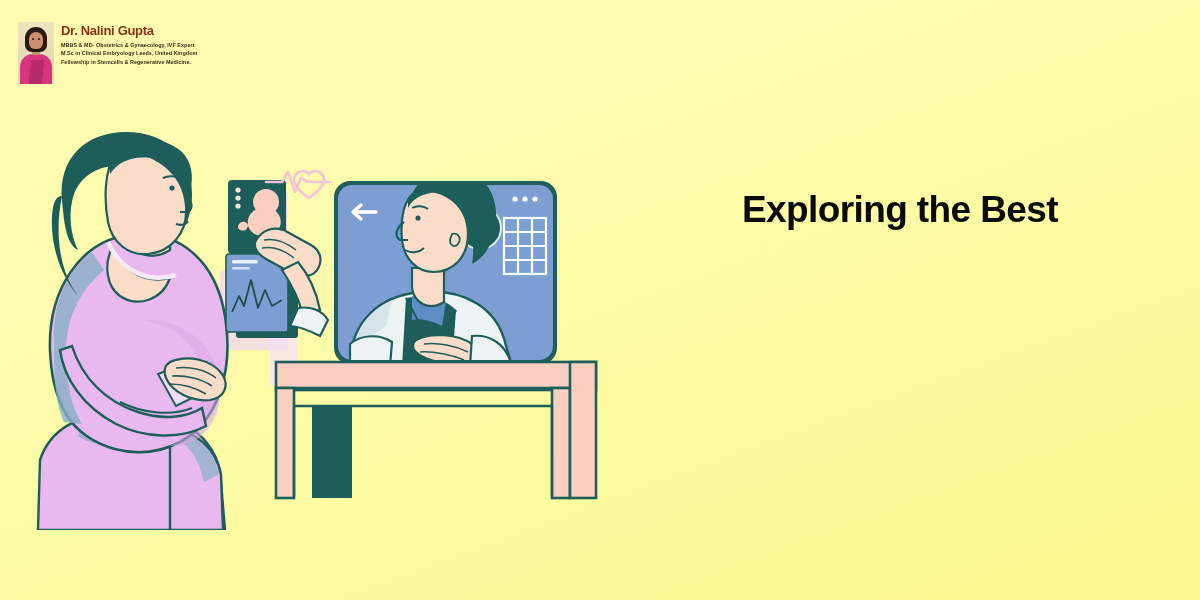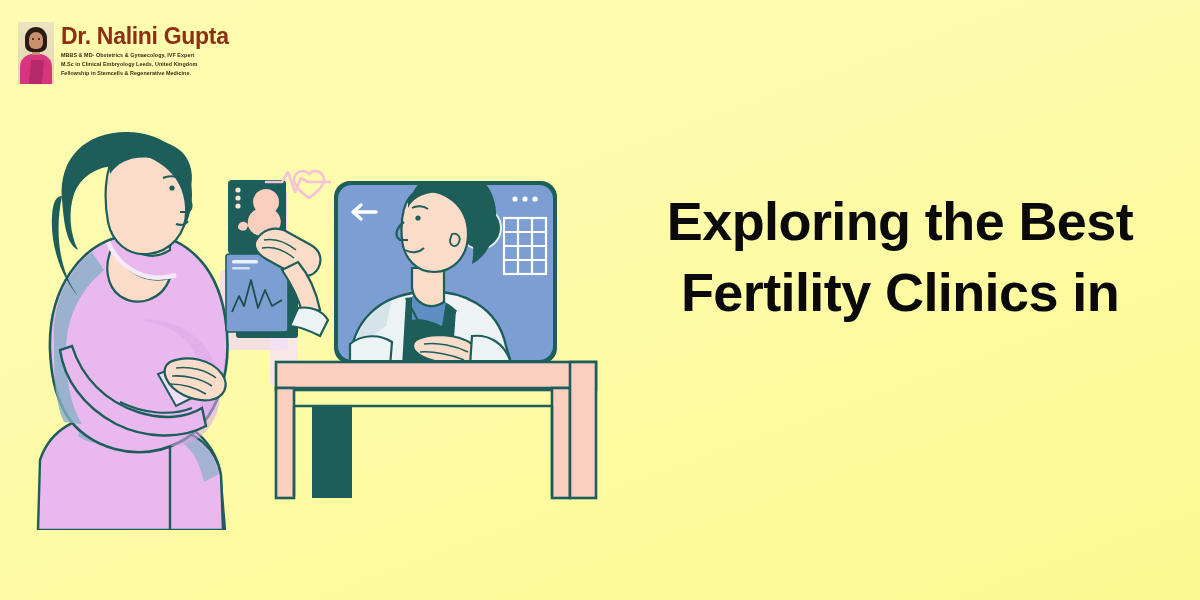--- a/index.html
+++ b/index.html
@@ -34,38 +34,38 @@
     position:absolute; left:2px; bottom:0; width:32px; height:30px;
     background:#d9357f; border-radius:13px 13px 0 0;
   }
   .lp-neck{ position:absolute; left:14px; top:25px; width:8px; height:8px; background:#c98f6e;}
   .lp-sari{
     position:absolute; left:12px; bottom:0; width:13px; height:24px;
     background:#b52a68; transform:skewX(-6deg);
   }
   .logo-text{ padding-top:2px; }
   .logo-name{
-    font-size:23px; font-weight:bold; color:#8c2f12;
+    font-size:13px; font-weight:bold; color:#8c2f12;
     letter-spacing:-0.3px; line-height:1.05; white-space:nowrap;
   }
   .logo-creds{ margin-top:3px; }
   .logo-creds div{
     font-size:5.4px; color:#3a2a18; line-height:1.62;
     white-space:nowrap; font-weight:bold; letter-spacing:0.05px;
   }
 
   
   .illu{ position:absolute; left:20px; top:130px; width:600px; height:400px; }
   .illu svg{ display:block; width:100%; height:100%; }
 
   
   .headline{
     position:absolute; left:620px; top:186px; width:560px;
     text-align:center; color:#0a0a0a;
-    font-size:54px; font-weight:bold; line-height:1.31;
+    font-size:37px; font-weight:bold; line-height:1.31;
     letter-spacing:-0.6px;
   }
   .headline div{ white-space:nowrap; }
 </style>
 </head>
 <body>
 
 <div class="logo-block">
 
   <div class="logo-photo">
@@ -272,14 +272,13 @@
     <path d="M274 276 L532 276" stroke="#1d5e5b" stroke-width="2.4" fill="none"></path>
     <path d="M274 276 L274 366 M532 276 L532 366" stroke="#1d5e5b" stroke-width="2.4" fill="none"></path>
 
     <rect x="292" y="276" width="40" height="92" fill="#1d5e5b"></rect>
   </g>
 </svg>
 </div>
 
 <div class="headline">
   <div>Exploring the Best</div>
-  <div>Fertility Clinics in</div>
 </div>
 
 </body></html>

